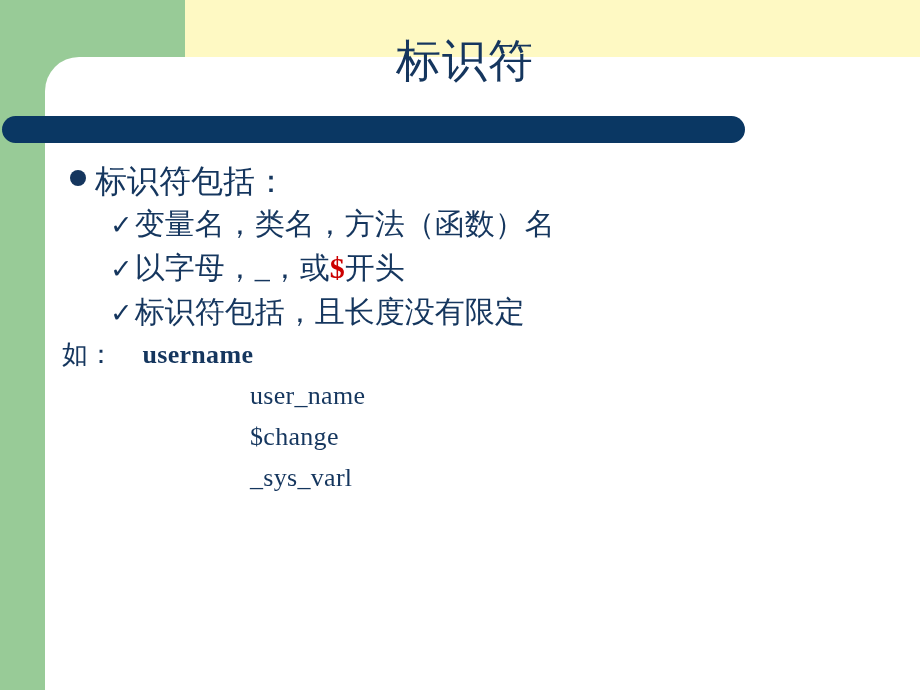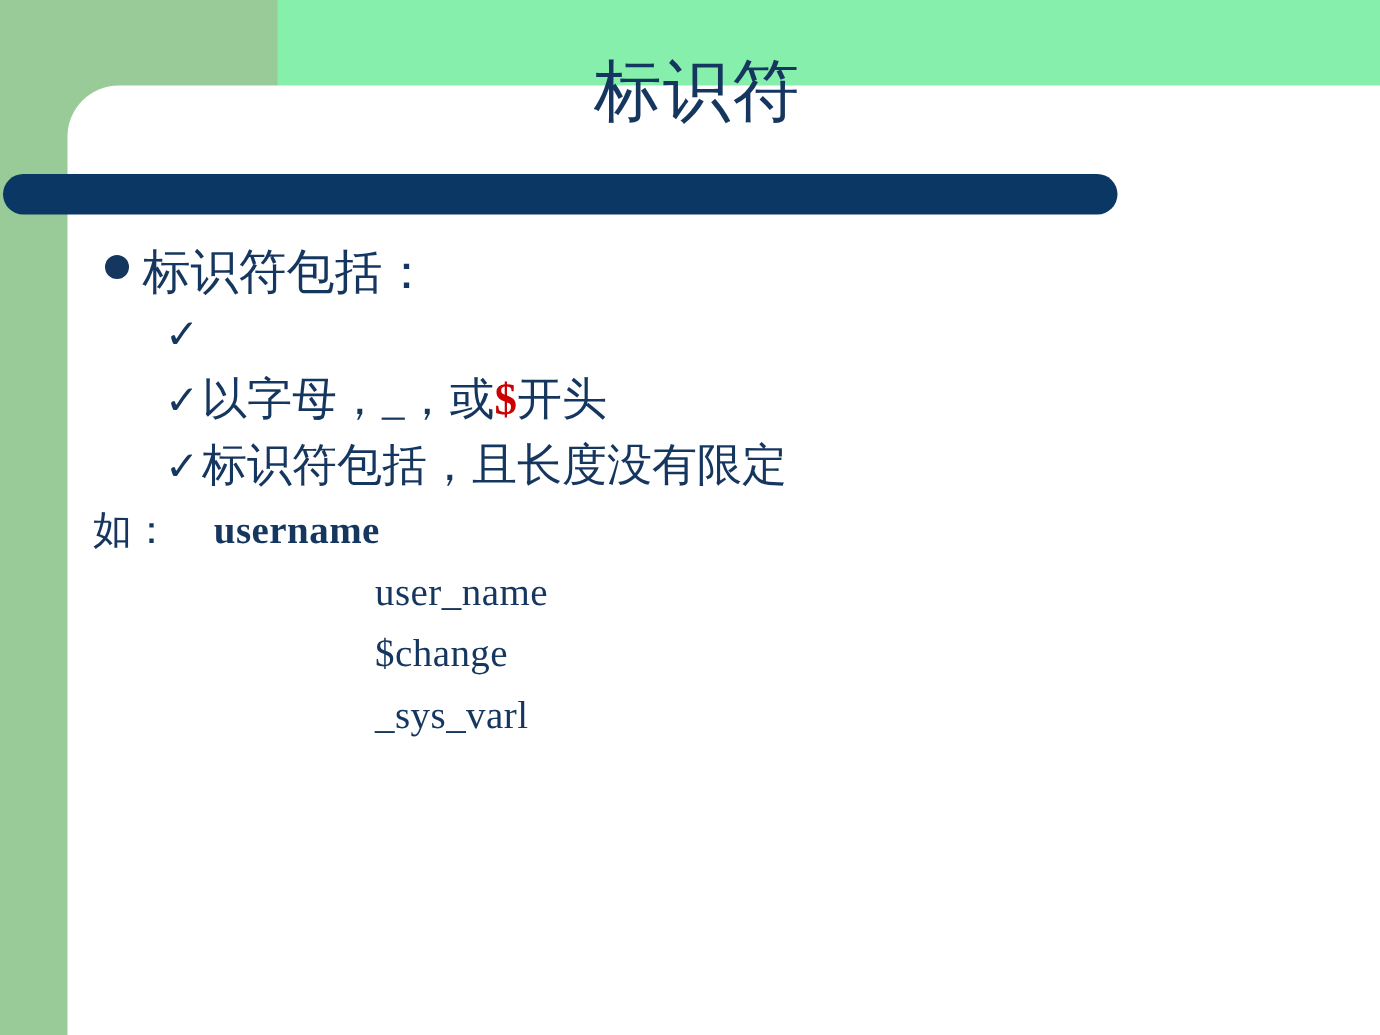--- a/index.html
+++ b/index.html
@@ -11,21 +11,21 @@
     height: 690px;
     background: #ffffff;
     font-family: "Liberation Serif", "DejaVu Serif", serif;
     overflow: hidden;
   }
 
   #slide {
     position: relative;
     width: 920px;
     height: 690px;
-    background: #86efac;
+    background: #fef9c3;
     overflow: hidden;
   }
 
   
   .green-strip {
     position: absolute;
     left: 0;
     top: 0;
     width: 45px;
     height: 690px;
@@ -174,20 +174,21 @@
 
   <div class="body-area">
 
     <div class="l1">
       <span class="dot"></span>
       <span>标识符包括：</span>
     </div>
 
     <div class="l2">
       <span class="tick">✓</span>
+      <span>变量名，类名，方法（函数）名</span>
     </div>
 
     <div class="l2">
       <span class="tick">✓</span>
       <span>以字母，_，或</span>
         <span class="accent-red">$</span>
         <span>开头</span>
     </div>
 
     <div class="l2">

